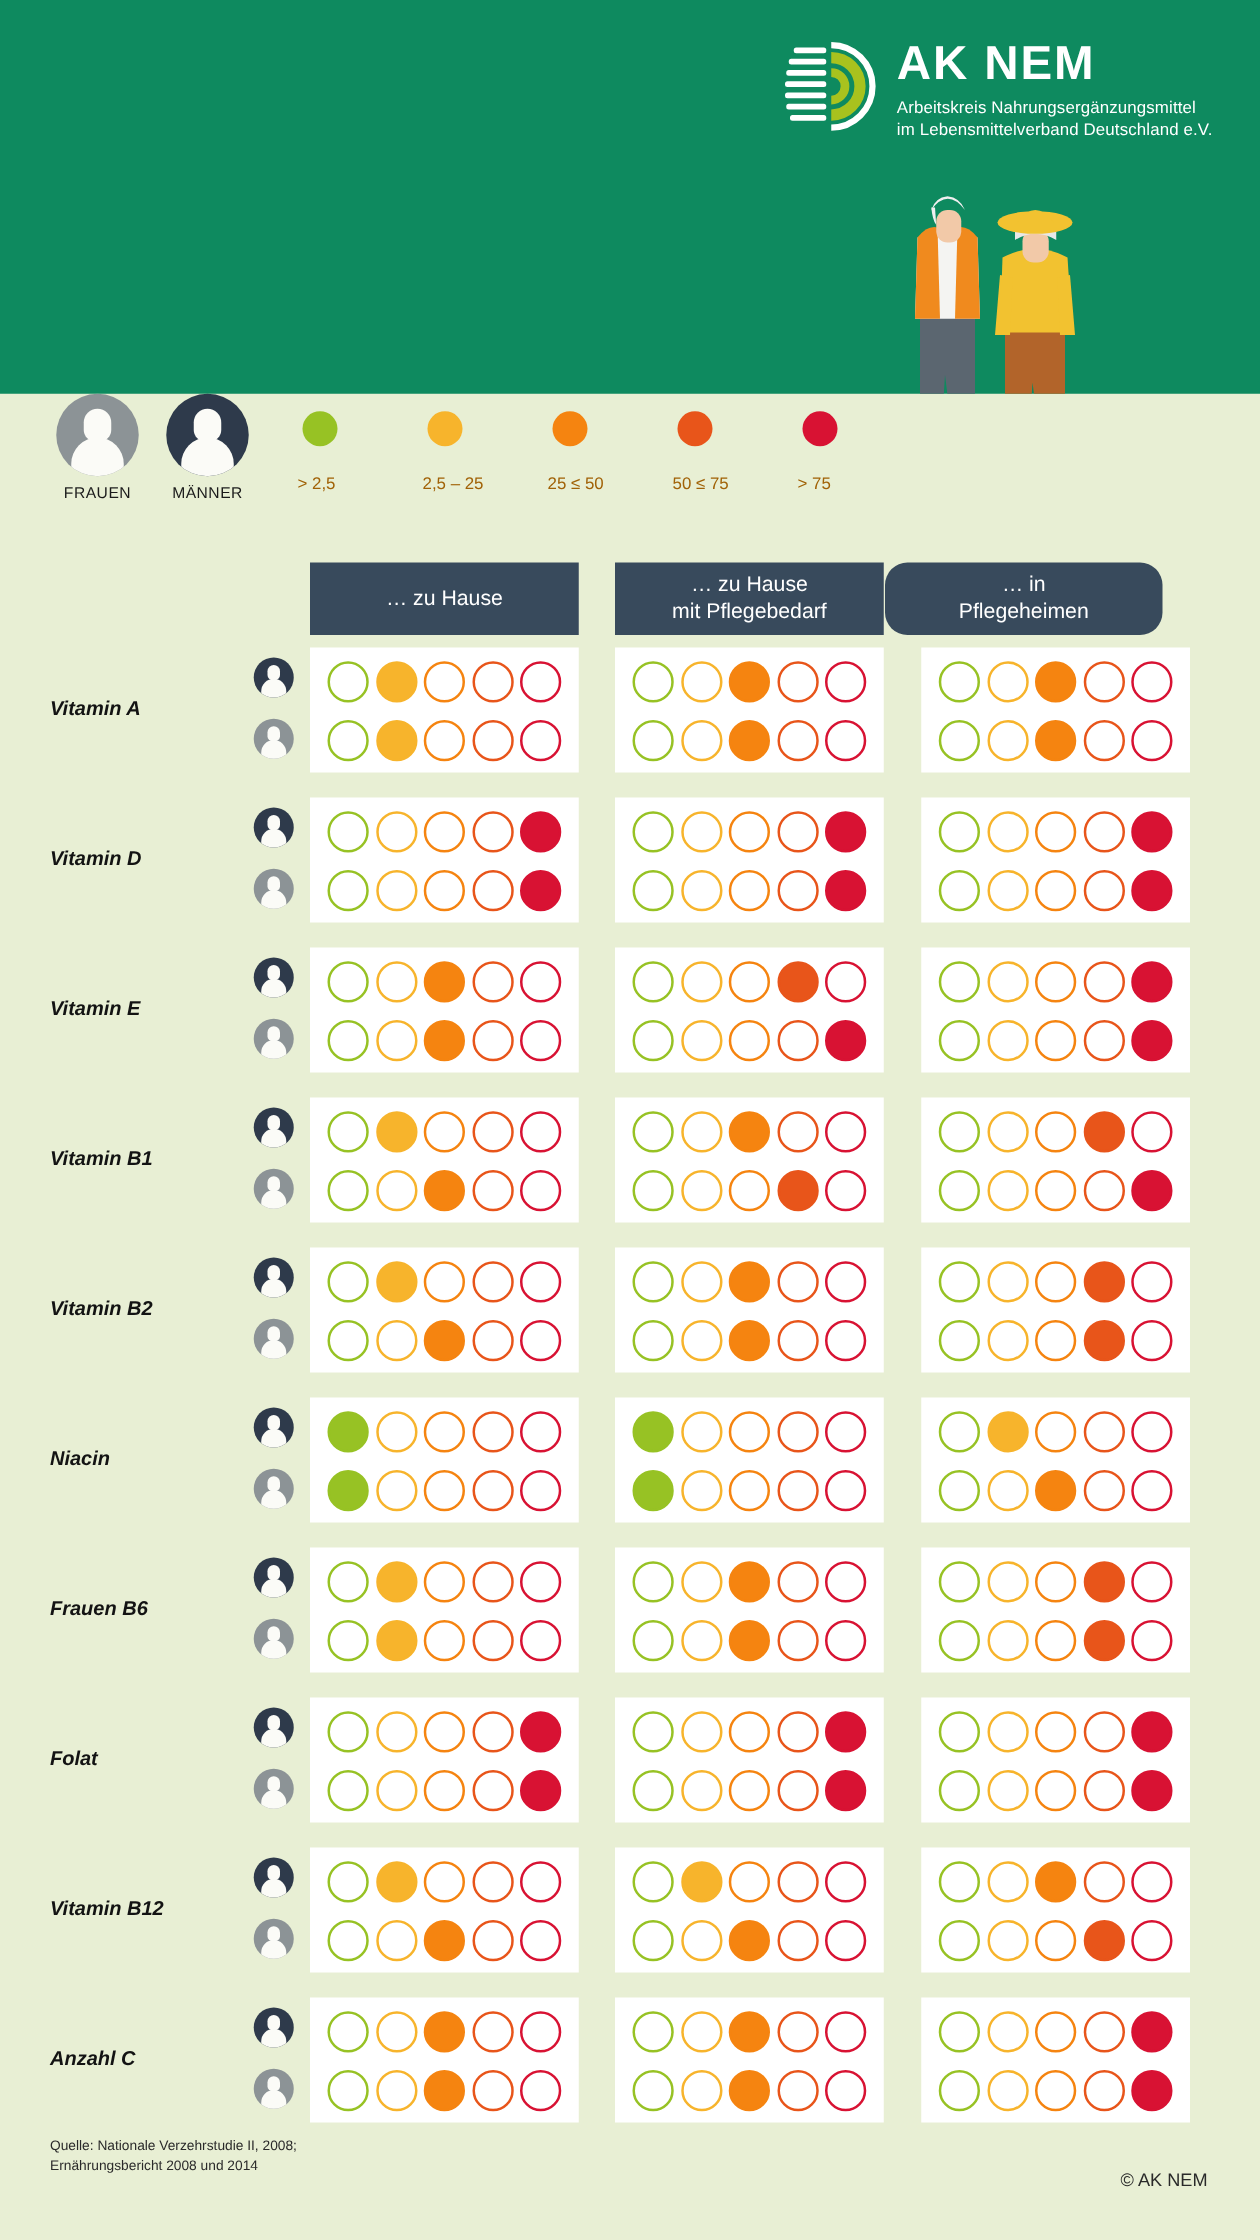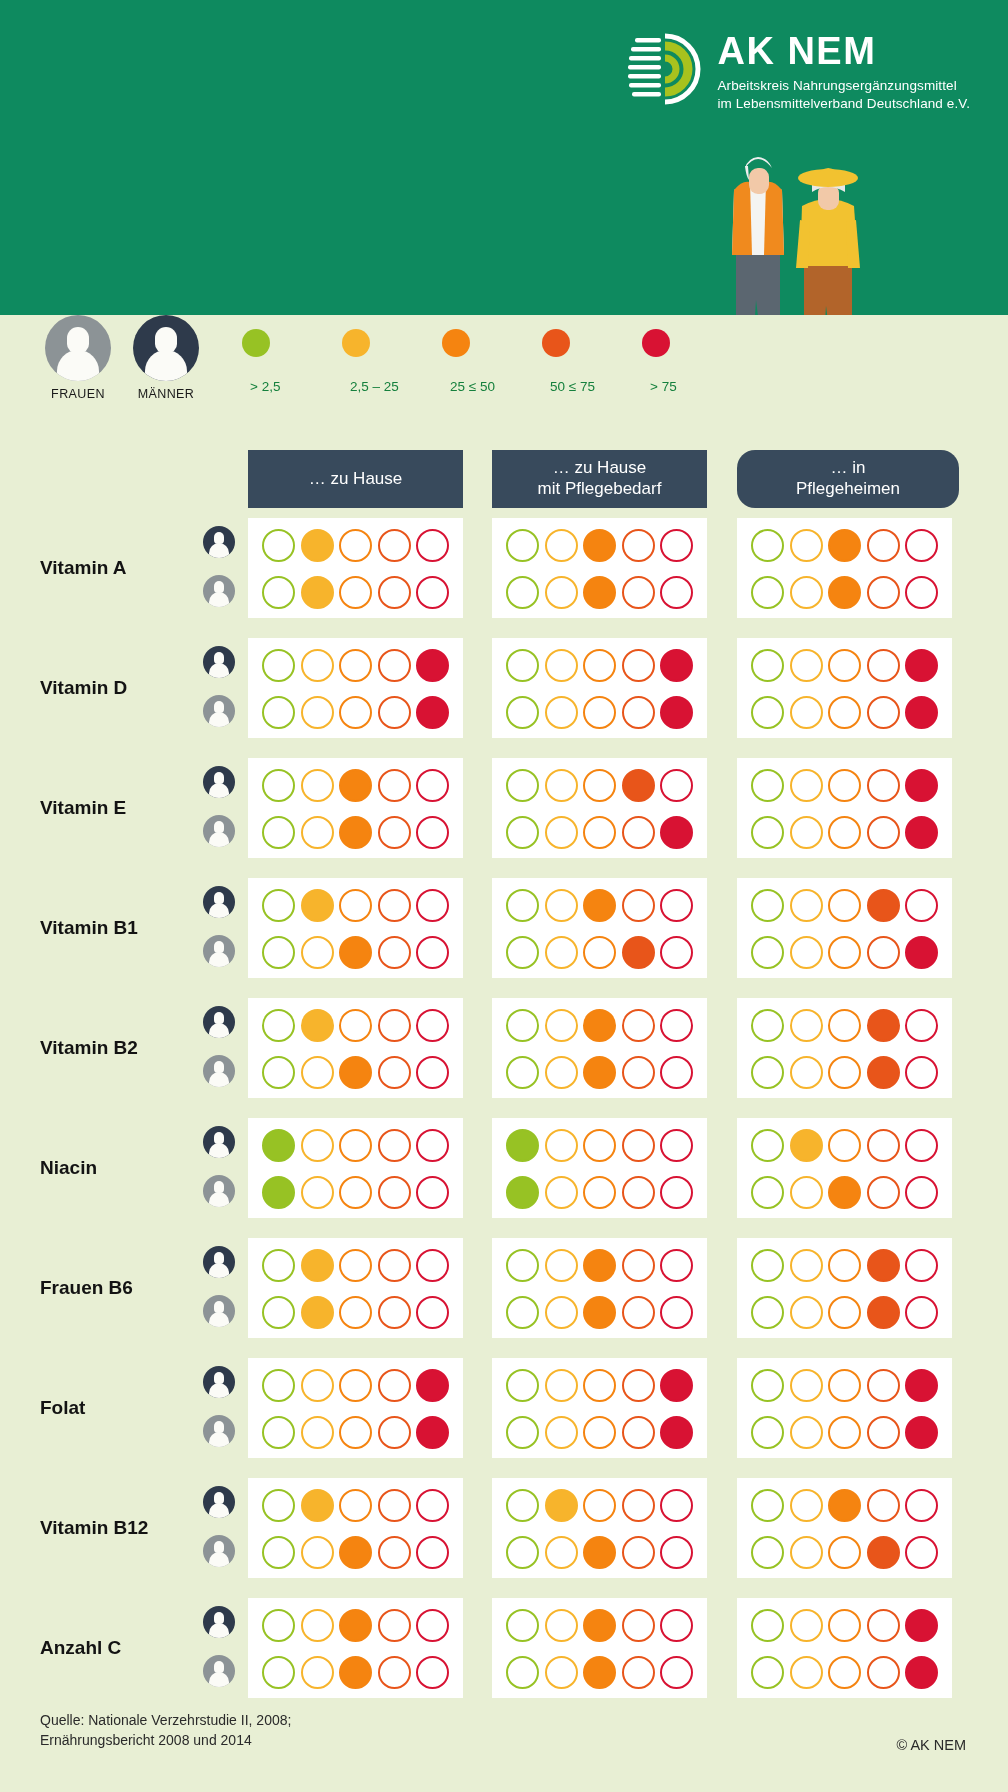--- a/index.html
+++ b/index.html
@@ -64,39 +64,39 @@
   .av-body {
     position: absolute; left: 50%; transform: translateX(-50%);
     top: 35px; width: 42px; height: 34px; border-radius: 21px 21px 0 0;
     background: #fbfbf7;
   }
   .av-label { font-size: 12.5px; letter-spacing: .4px; color: #1a1a1a; }
 
   .legend-scale { position: absolute; left: 238px; top: 14px; display: flex; }
   .scale-item { width: 100px; text-align: left; }
   .scale-dot { width: 28px; height: 28px; border-radius: 50%; margin-bottom: 22px; margin-left: 4px; }
-  .scale-label { font-size: 13.5px; color: #15803d; margin-left: 12px; }
+  .scale-label { font-size: 13.5px; color: #a16207; margin-left: 0; }
 
   
   .colheads { position: absolute; left: 0; top: 450px; width: 1008px; height: 58px; }
   .colhead {
     position: absolute; top: 0; height: 58px;
     background: #384a5c; color: #ffffff;
     display: flex; align-items: center; justify-content: center; text-align: center;
     font-size: 17px; line-height: 1.22;
   }
   .colhead.c0 { left: 248px; width: 215px; }
   .colhead.c1 { left: 492px; width: 215px; }
-  .colhead.c2 { left: 737px; width: 222px; border-radius: 18px; }
+  .colhead.c2 { left: 708px; width: 222px; border-radius: 18px; }
 
   .rows { position: absolute; left: 0; top: 508px; width: 1008px; }
   .row { position: relative; height: 120px; }
   .row-label {
     position: absolute; left: 40px; top: 50%; transform: translateY(-50%);
-    font-size: 19px; font-weight: bold; color: #131313; white-space: nowrap;
+    font-size: 16px; font-weight: bold; color: #131313; white-space: nowrap; font-style: italic;
   }
   .icons-col { position: absolute; left: 203px; top: 18px; }
   .mini-av { width: 32px; height: 32px; border-radius: 50%; position: relative; overflow: hidden; }
   .mini-av + .mini-av { margin-top: 17px; }
   .mini-av.dark { background: #2e3a4b; }
   .mini-av.grey { background: #8c9396; }
   .mini-head {
     position: absolute; left: 50%; transform: translateX(-50%); top: 6px;
     width: 10px; height: 12px; border-radius: 5px 5px 4px 4px; background: #fbfbf7;
   }
@@ -113,21 +113,21 @@
   .cell.c1 { left: 492px; }
   .cell.c2 { left: 737px; }
   .dotrow { display: flex; justify-content: space-between; padding: 0 6px; }
   .dotrow + .dotrow { margin-top: 14px; }
   .dot { width: 33px; height: 33px; border-radius: 50%; border: 2px solid #ccc; background: transparent; }
 
   
   .footer { position: absolute; left: 0; bottom: 0; width: 1008px; height: 110px; }
   .source {
     position: absolute; left: 40px; top: 28px;
-    font-size: 14px; color: #2a2a2a; line-height: 1.45;
+    font-size: 11px; color: #2a2a2a; line-height: 1.45;
   }
   .copyright {
     position: absolute; right: 42px; top: 55px;
     font-size: 14.5px; color: #2a2a2a;
   }
 </style>
 </head>
 <body>
 
 <div class="page">

